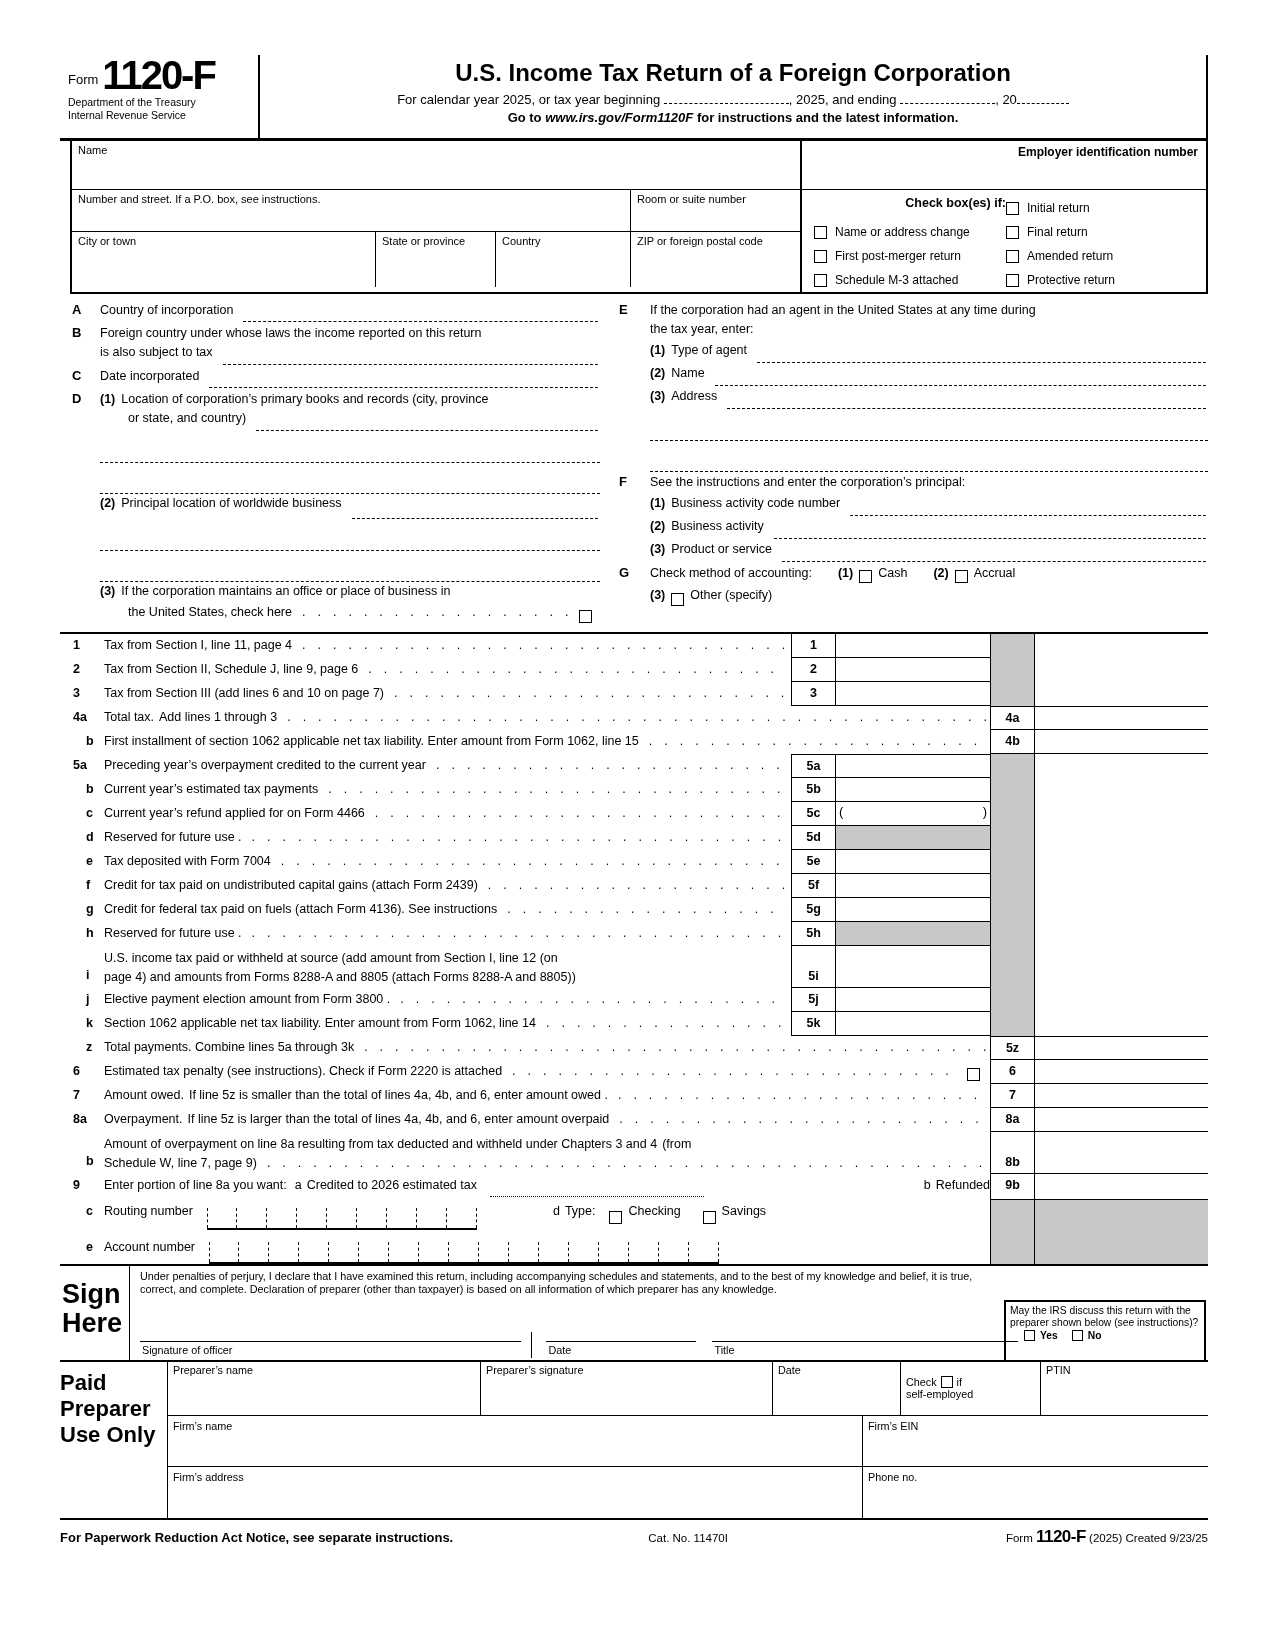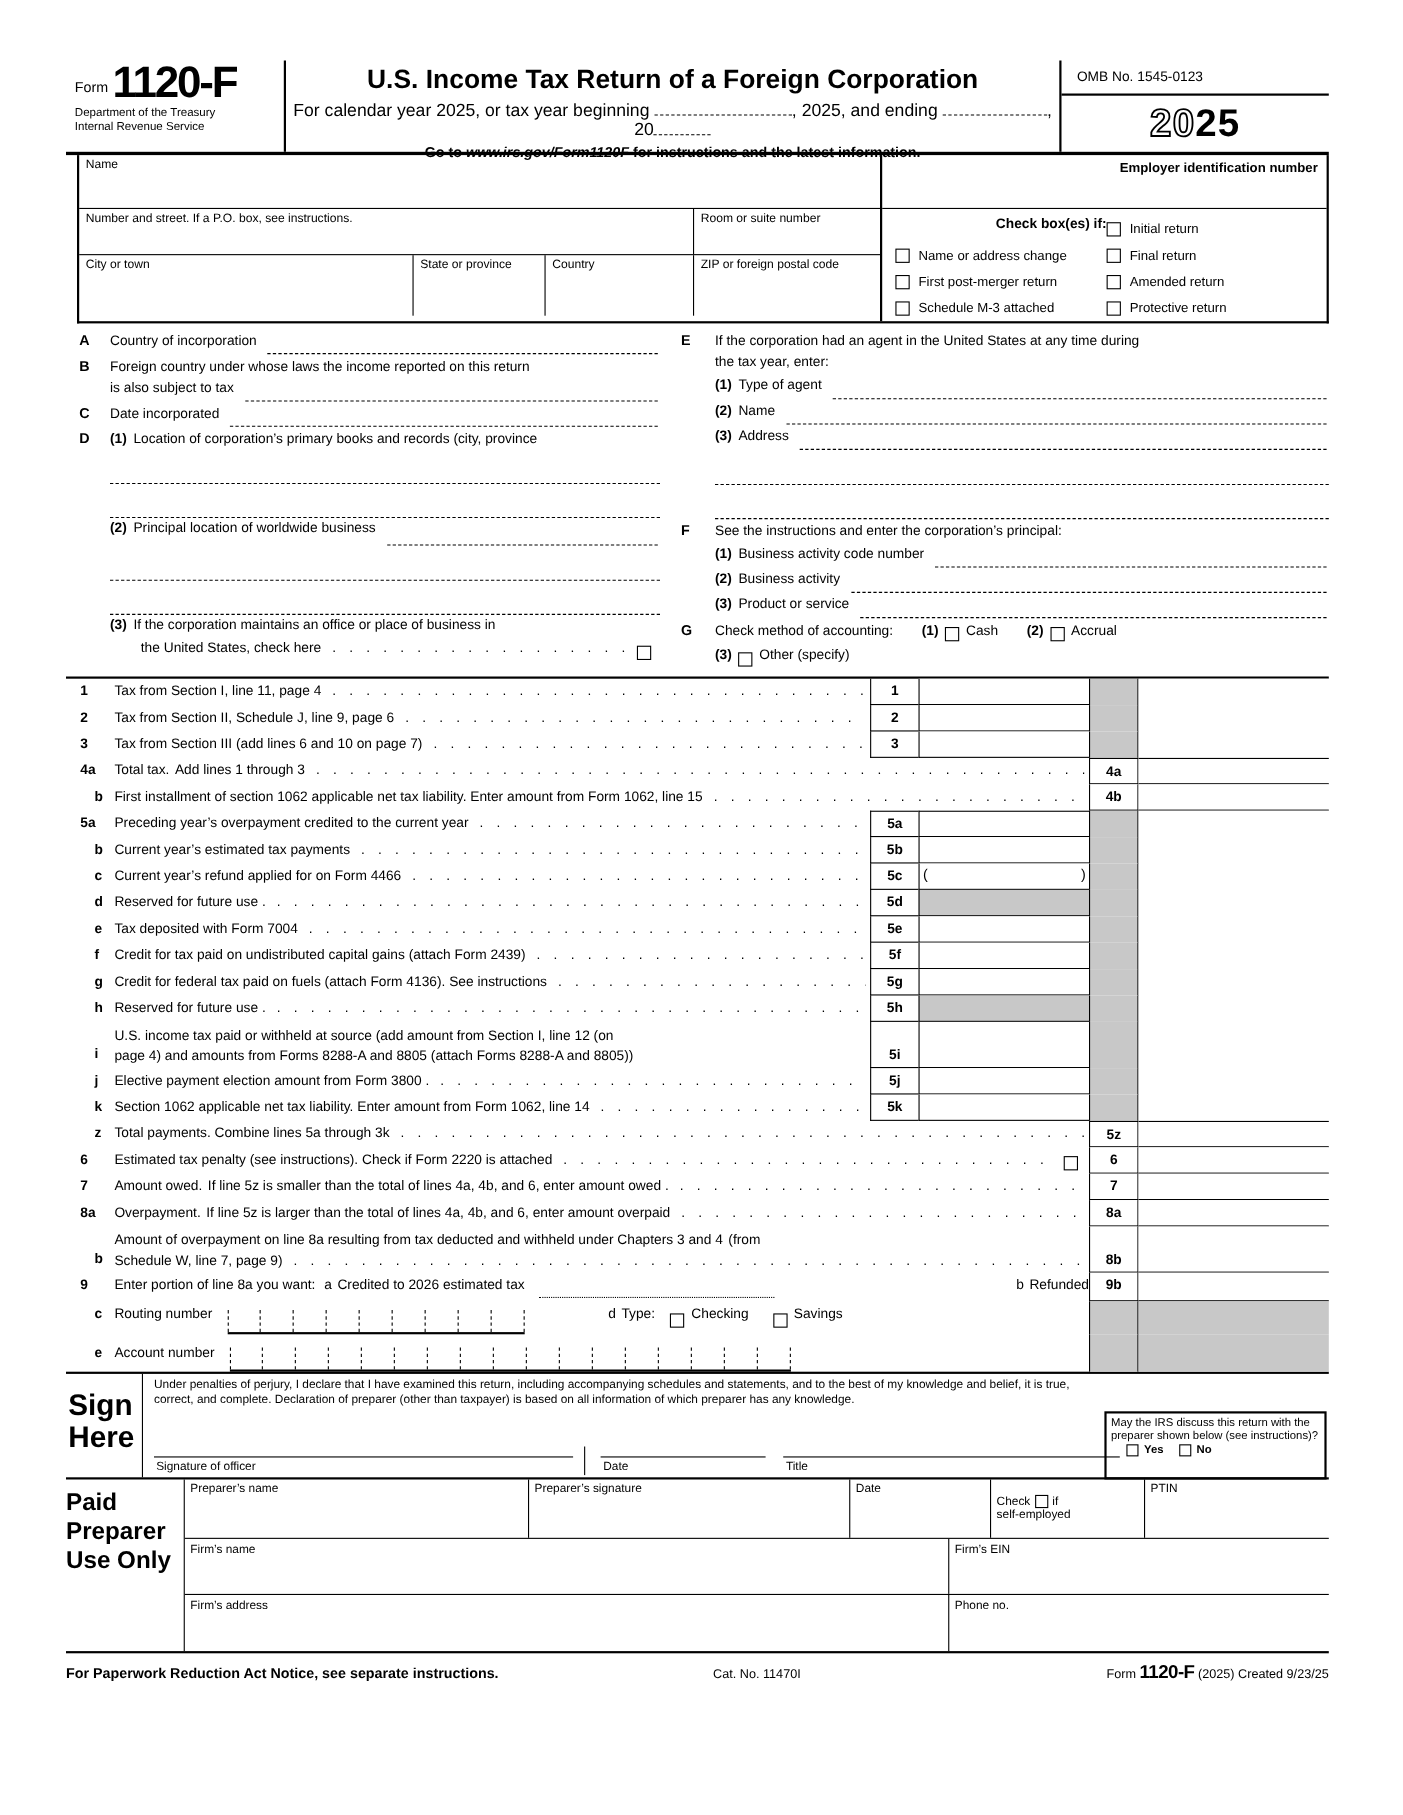--- a/index.html
+++ b/index.html
@@ -9,21 +9,21 @@
 
   
   .hdr { display:flex; border-bottom:3px solid #000; height:86px; }
   .hdr-left { width:200px; border-right:2px solid #000; padding:2px 4px 0 8px; }
   .bigform { display:flex; align-items:flex-end; }
   .form-word { font-size:13px; padding-bottom:6px; }
   .form-num { font-size:40px; font-weight:bold; letter-spacing:-2px; line-height:36px; margin-left:4px;}
   .dept { font-size:10.5px; line-height:13px; margin-top:3px; }
   .hdr-mid { flex:1; border-right:2px solid #000; text-align:center; padding-top:4px; }
   .title { font-size:24px; font-weight:bold; }
-  .subtitle { font-size:16px; margin-top:5px; }
+  .subtitle { font-size:13px; margin-top:5px; }
   .dash { display:inline-block; border-bottom:1.4px dashed #000; height:12px; }
   .goto { font-size:13px; font-weight:bold; margin-top:3px; }
   .goto i { font-style:italic; }
   .hdr-right { width:243px; display:flex; flex-direction:column; }
   .omb { font-size:12.5px; padding:8px 0 0 14px; height:32px; border-bottom:2px solid #000; }
   .year { flex:1; display:flex; align-items:center; justify-content:center;
           font-size:35px; font-weight:bold; letter-spacing:1px; }
   .hollow { color:#000; }
   @supports (-webkit-text-stroke: 1px black) {
     .hollow { color:#fff; -webkit-text-stroke:1.7px #000; }
@@ -159,27 +159,20 @@
       <div class="title">U.S. Income Tax Return of a Foreign Corporation</div>
       <div class="subtitle">
         <span>For calendar year 2025, or tax year beginning</span>
         <span class="dash" style="width:125px"></span><span>, 2025, and ending</span>
         <span class="dash" style="width:95px"></span><span>, 20</span><span class="dash" style="width:52px"></span>
       </div>
       <div class="goto">
         <span>Go to </span><i>www.irs.gov/Form1120F</i><span> for instructions and the latest information.</span>
       </div>
     </div>
-    <div class="hdr-right">
-      <div class="omb">OMB No. 1545-0123</div>
-      <div class="year">
-        <span class="hollow">20</span>
-          <span>25</span>
-      </div>
-    </div>
   </div>
 
   <div class="ent">
     <div class="ent-left">
       <div class="ent-name celllab"><span>Name</span></div>
       <div class="ent-row2">
         <div class="ent-street celllab"><span>Number and street. If a P.O. box, see instructions.</span></div>
         <div class="ent-room celllab"><span>Room or suite number</span></div>
       </div>
       <div class="ent-row3">
@@ -243,20 +236,25 @@
       </div>
       <div class="irow">
         <span class="ltr">C</span>
         <span>Date incorporated</span>
         <span class="fill"></span>
       </div>
       <div class="irow" style="min-height:20px">
         <span class="ltr">D</span>
         <span class="sub">(1)</span>
         <span>Location of corporation’s primary books and records (city, province</span>
+      </div>
+      <div class="irow">
+        <span class="ltr"></span>
+        <span style="padding-left:28px">or state, and country)</span>
+        <span class="fill"></span>
       </div>
       <div class="dashrow ml40"></div>
       <div class="dashrow ml40"></div>
       <div class="irow" style="min-height:26px">
         <span class="ltr"></span>
         <span class="sub">(2)</span>
         <span>Principal location of worldwide business</span>
         <span class="fill"></span>
       </div>
       <div class="dashrow ml40"></div>

